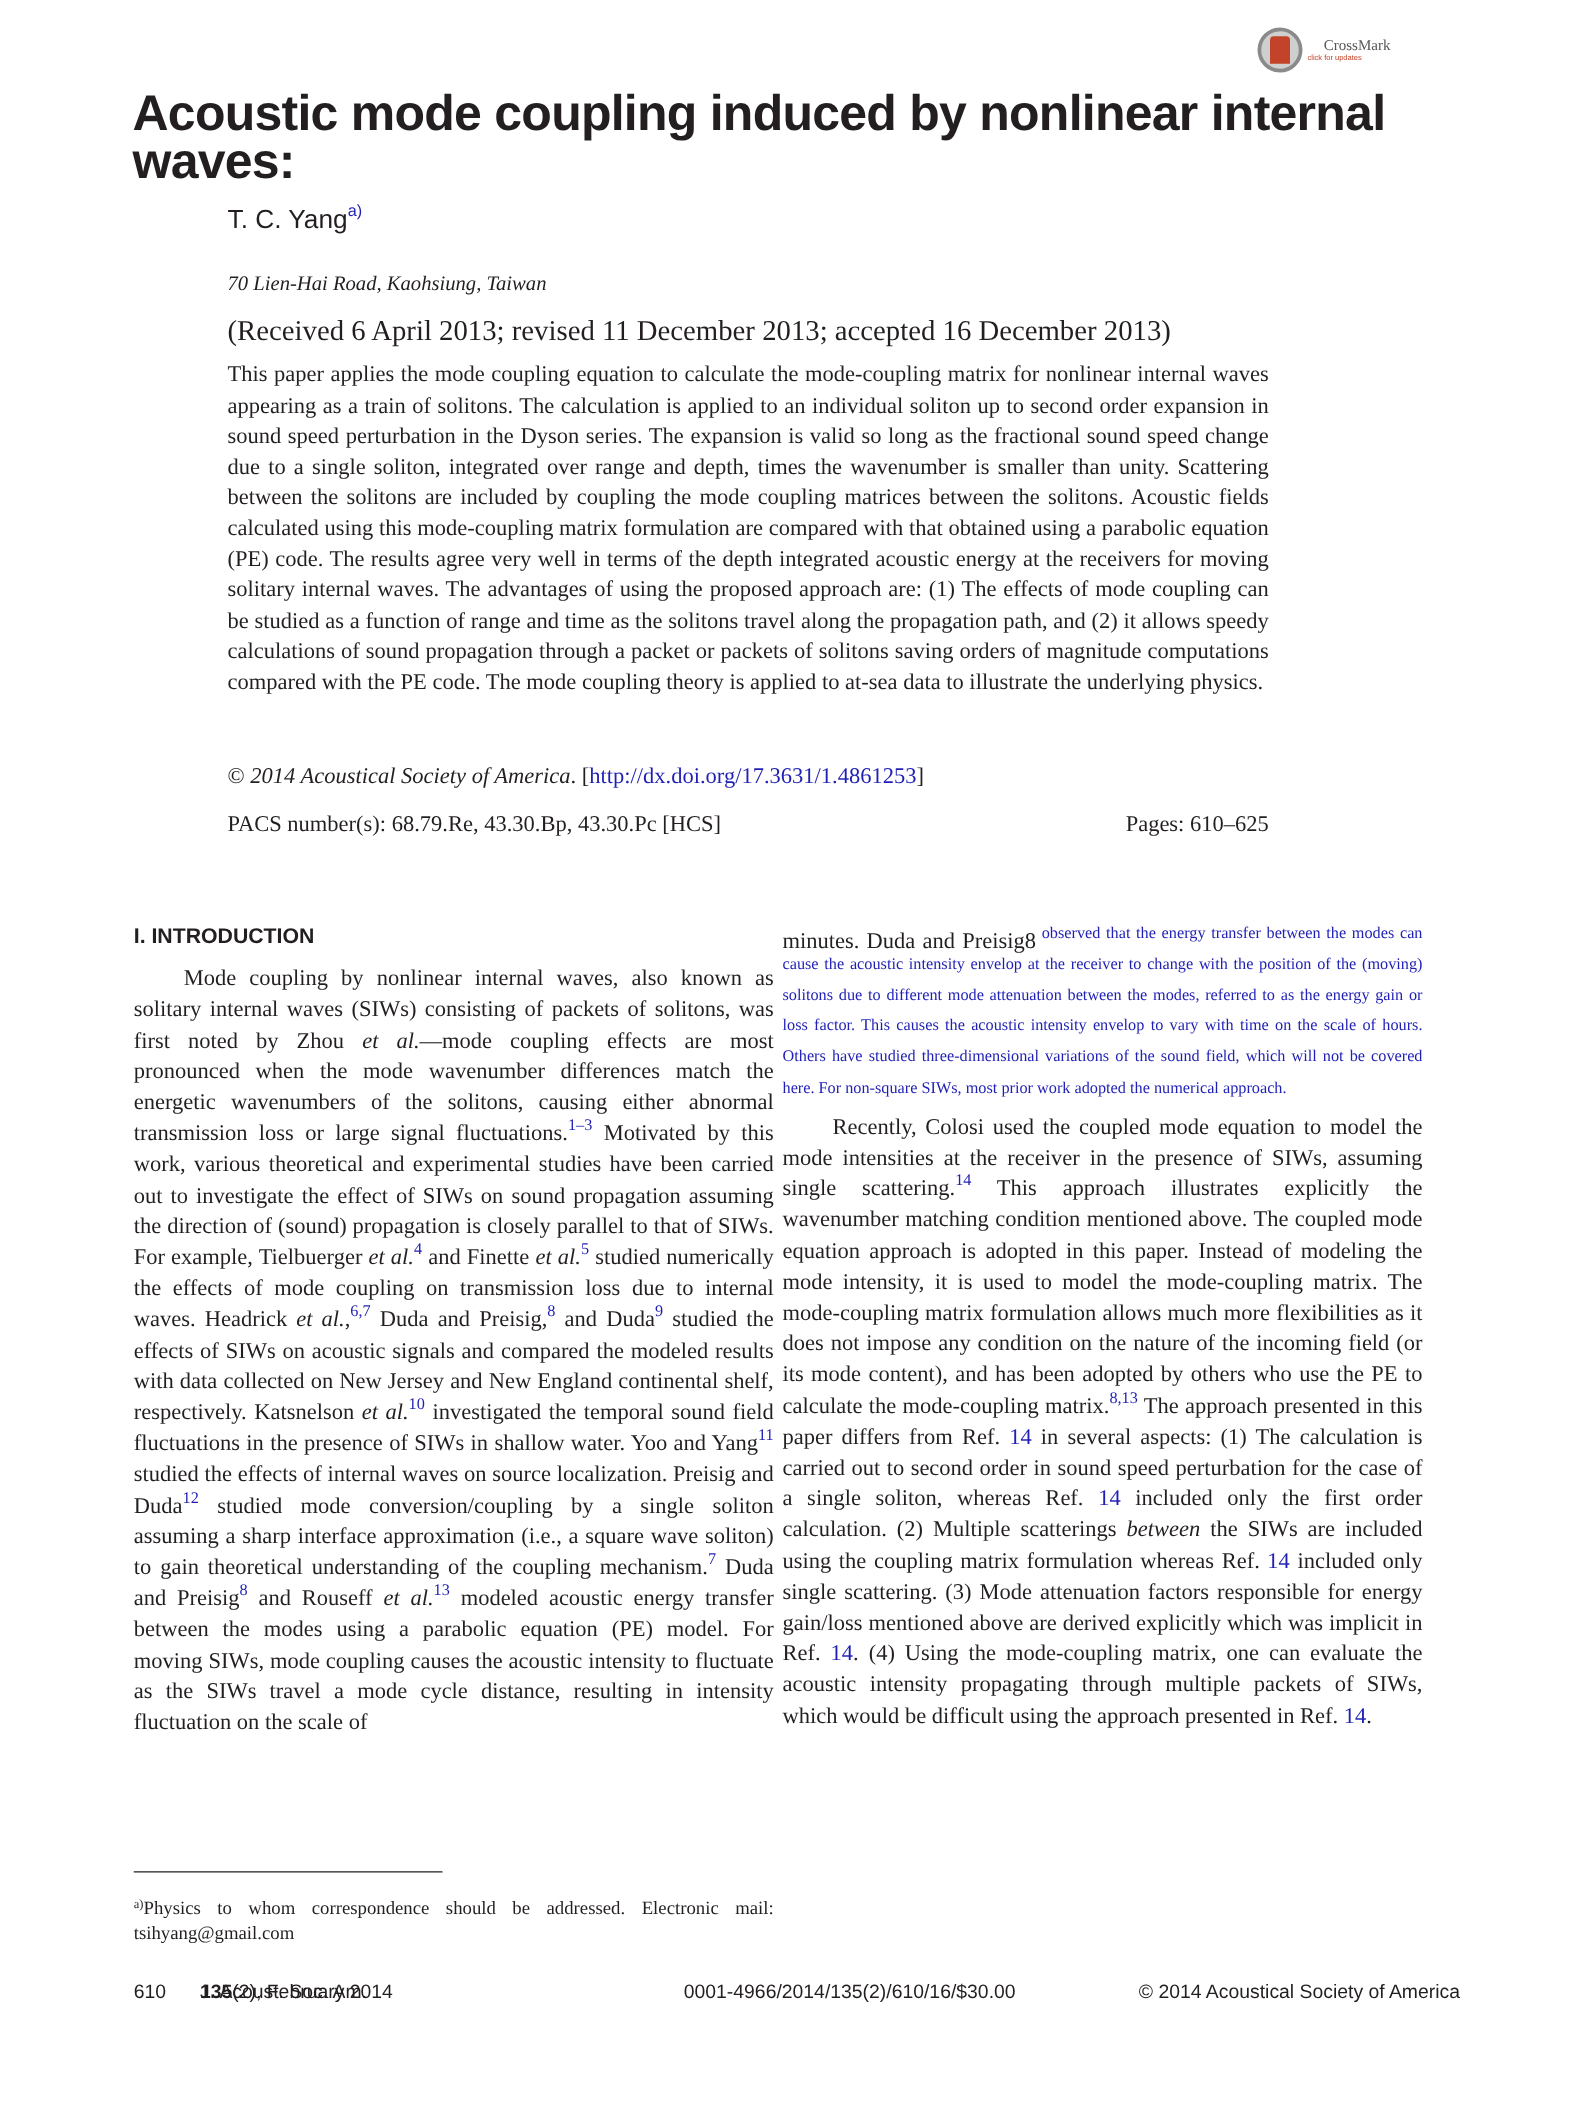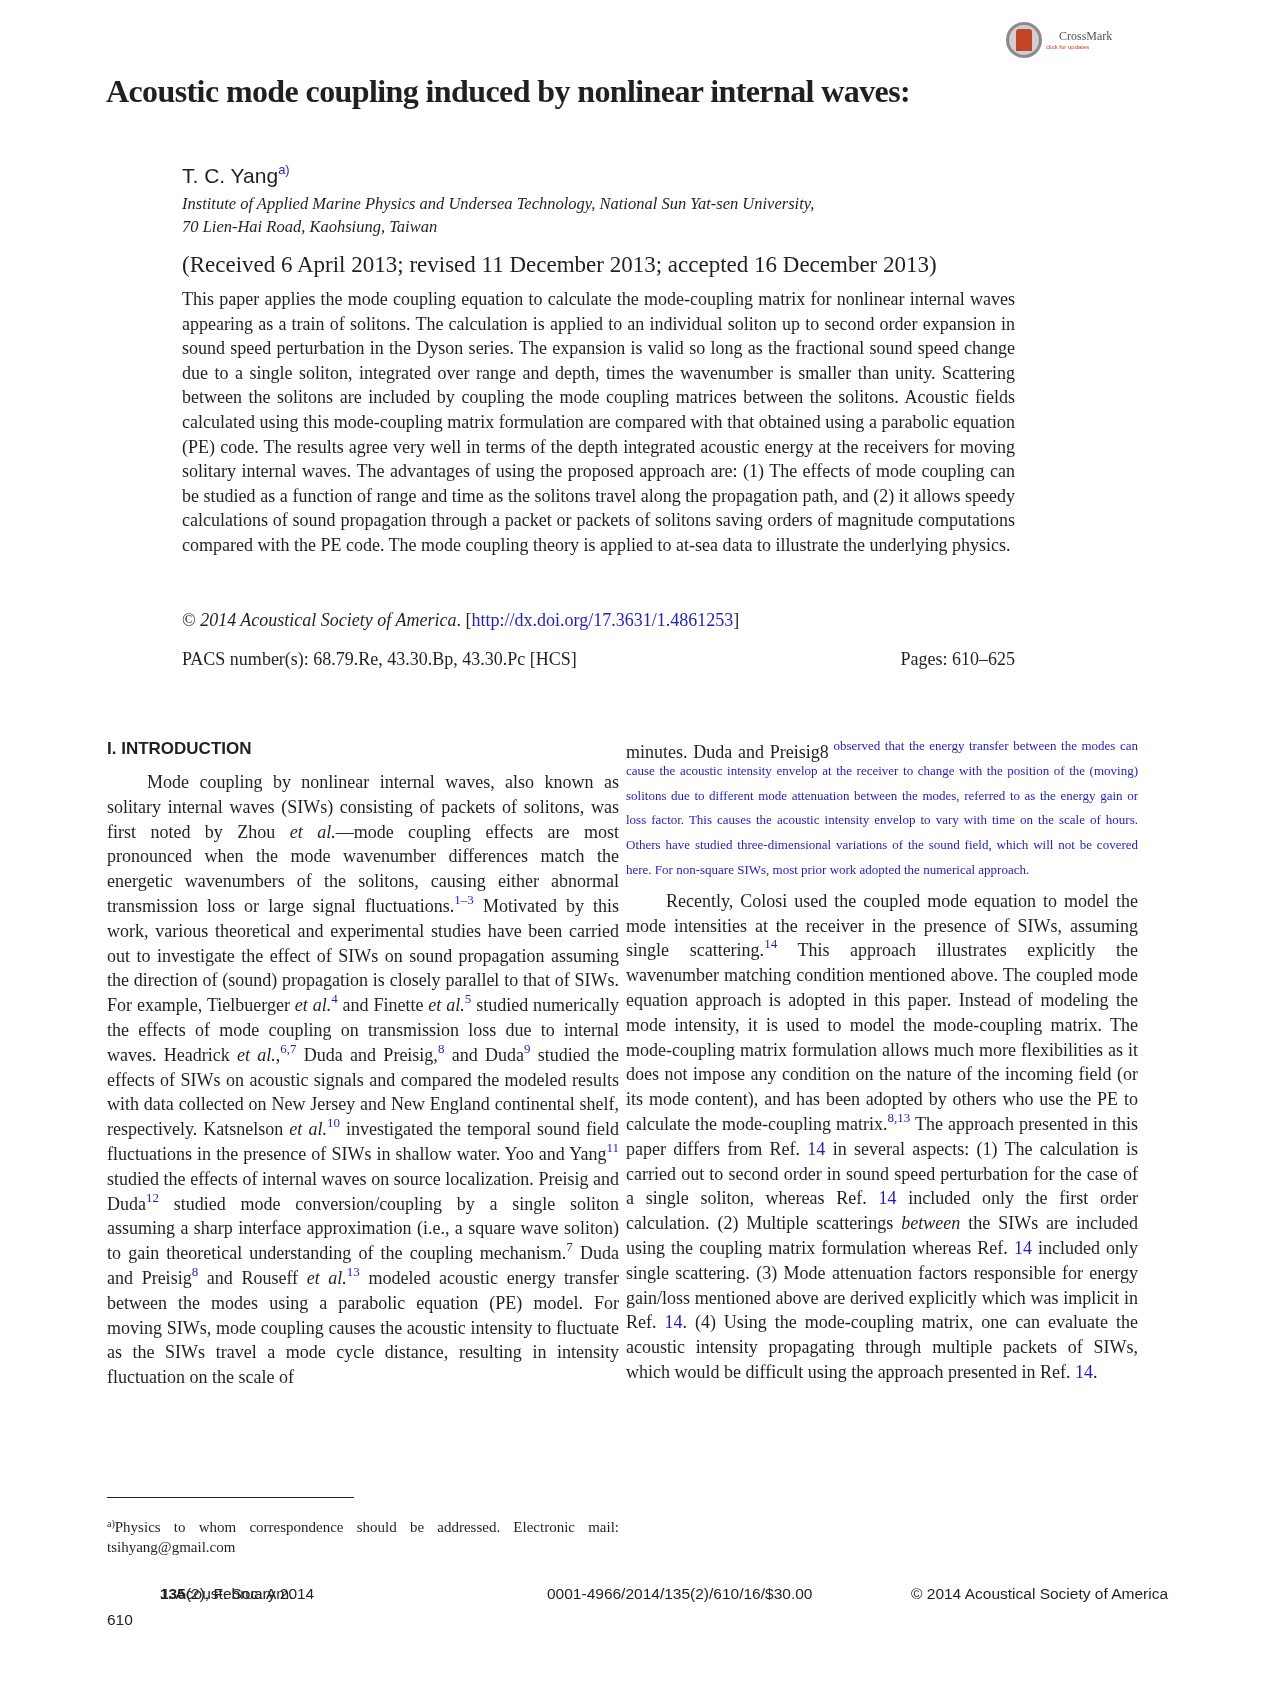--- a/index.html
+++ b/index.html
@@ -9,21 +9,21 @@
     a, .ref { color: #1f1fb4; text-decoration: none; }
     sup.cite { font-size: 13px; line-height: 0; vertical-align: 8px; color: #1f1fb4; }
 
     #crossmark { position: absolute; left: 1006px; top: 18px; width: 120px; height: 44px; display: flex; align-items: center; }
     #crossmark .badge { width: 36px; height: 36px; border-radius: 50%; border: 3px solid #8a8a8a; box-sizing: border-box; display: flex; align-items: center; justify-content: center; background: #cfcfcf; }
     #crossmark .badge .inner { width: 16px; height: 22px; background: #c2432a; border-radius: 3px 3px 0 0; }
     #crossmark .cm-text { margin-left: 4px; line-height: 1; }
     #crossmark .cm-name { font-family: "Liberation Serif", serif; font-size: 12px; color: #555; margin-left: 13px; }
     #crossmark .cm-sub { font-family: "Liberation Sans", sans-serif; font-size: 6px; color: #c2432a; margin-top: 2px; }
 
-    #title { position: absolute; left: 106px; top: 72px; width: 1070px; font-family: Liberation Serif, serif; font-weight: bold; font-size: 32px; line-height: 38px; letter-spacing: -0.6px; margin: 0; color: #231f20; }
+    #title { position: absolute; left: 106px; top: 72px; width: 1070px; font-family: Liberation Sans, sans-serif; font-weight: bold; font-size: 40px; line-height: 38px; letter-spacing: -0.6px; margin: 0; color: #231f20; }
 
     #author { position: absolute; left: 182px; top: 164px; font-size: 21px; }
     #author sup { font-size: 13px; color: #1f1fb4; vertical-align: 9px; line-height: 0; }
     #affiliation { position: absolute; left: 182px; top: 192px; font-size: 16.5px; font-style: italic; line-height: 23px; }
 
     #received { position: absolute; left: 182px; top: 252px; font-size: 23px; }
 
     #abstract { position: absolute; left: 182px; top: 287px; width: 833px; font-size: 18px; line-height: 24.6px; text-align: justify; margin: 0; }
     #copyright-line { position: absolute; left: 182px; top: 610px; font-size: 18px; }
     #copyright-line .ital { font-style: italic; }
@@ -37,21 +37,21 @@
     .col p { margin: 0; }
     .indent { text-indent: 40px; }
     #section-heading { font-family: "Liberation Sans", sans-serif; font-weight: bold; font-size: 17px; margin: 0 0 10px 0; line-height: 22px; }
 
     #footnote-rule { position: absolute; left: 107px; top: 1497px; width: 247px; height: 1px; background: #231f20; }
     #footnote { position: absolute; left: 107px; top: 1517px; width: 512px; font-size: 15px; line-height: 20px; text-align: justify; }
     #footnote sup { font-size: 10px; vertical-align: 5px; line-height: 0; }
 
     #footer { position: absolute; left: 107px; top: 1585px; width: 1061px; font-family: "Liberation Sans", sans-serif; font-size: 15.5px; height: 20px; }
     #footer span { position: absolute; top: 0; white-space: nowrap; }
-    #f-page { left: 0; margin-top: 26px; }
+    #f-page { left: 0; }
     #f-journal { left: 53px; }
     #f-issn { left: 440px; }
     #f-copy { right: 0; }
   </style>
 </head>
 <body>
 
 <div id="crossmark">
   <div class="badge">
       <div class="inner"></div>
@@ -63,21 +63,21 @@
 </div>
 
 <h1 id="title">
   <span>Acoustic mode coupling induced by nonlinear internal waves:</span><br>
 </h1>
 
 <div id="author" class="sans">
   <span>T. C. Yang</span><sup><a href="#footnote">a)</a></sup>
 </div>
 <div id="affiliation" class="serif">
-  <span>Institute of Applied Marine Physics and Undersea Technology, National Sun Yat-sen University,</span><br>
+  <br>
   <span>70 Lien-Hai Road, Kaohsiung, Taiwan</span>
 </div>
 
 <div id="received" class="serif">(Received 6 April 2013; revised 11 December 2013; accepted 16 December 2013)</div>
 
 <p id="abstract" class="serif">This paper applies the mode coupling equation to calculate the mode-coupling matrix for nonlinear internal waves appearing as a train of solitons. The calculation is applied to an individual soliton up to second order expansion in sound speed perturbation in the Dyson series. The expansion is valid so long as the fractional sound speed change due to a single soliton, integrated over range and depth, times the wavenumber is smaller than unity. Scattering between the solitons are included by coupling the mode coupling matrices between the solitons. Acoustic fields calculated using this mode-coupling matrix formulation are compared with that obtained using a parabolic equation (PE) code. The results agree very well in terms of the depth integrated acoustic energy at the receivers for moving solitary internal waves. The advantages of using the proposed approach are: (1) The effects of mode coupling can be studied as a function of range and time as the solitons travel along the propagation path, and (2) it allows speedy calculations of sound propagation through a packet or packets of solitons saving orders of magnitude computations compared with the PE code. The mode coupling theory is applied to at-sea data to illustrate the underlying physics.</p>
 <div id="copyright-line" class="serif">
   <span>©</span>
   <span class="ital">2014 Acoustical Society of America</span><span>. [</span><a href="#">http://dx.doi.org/17.3631/1.4861253</a><span>]</span>
 </div>

